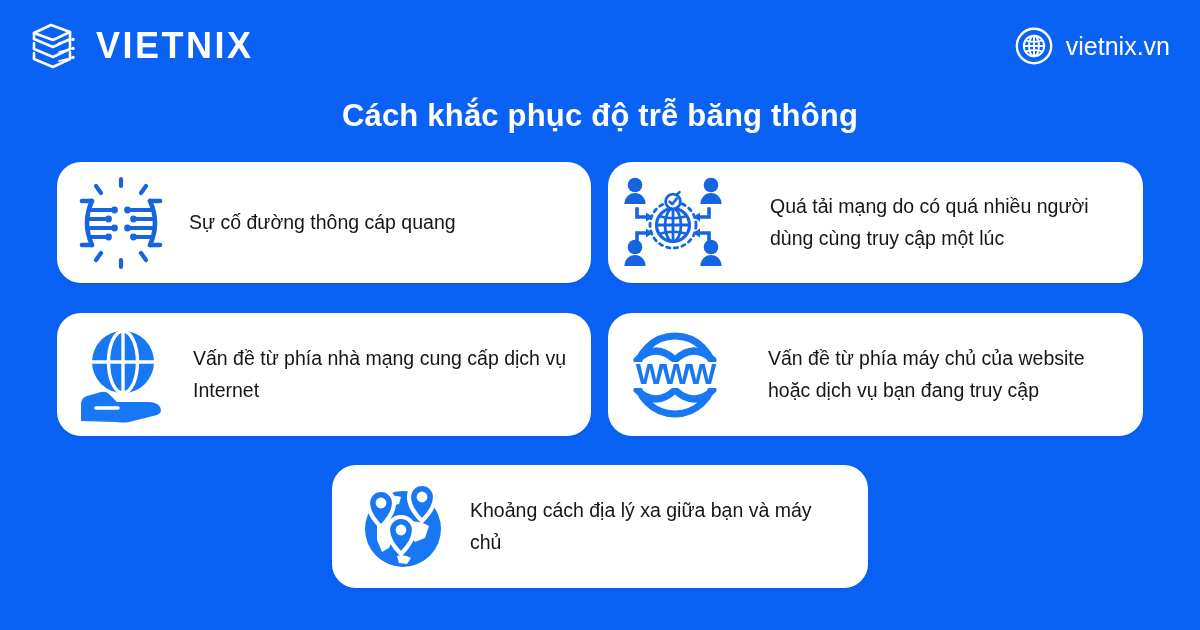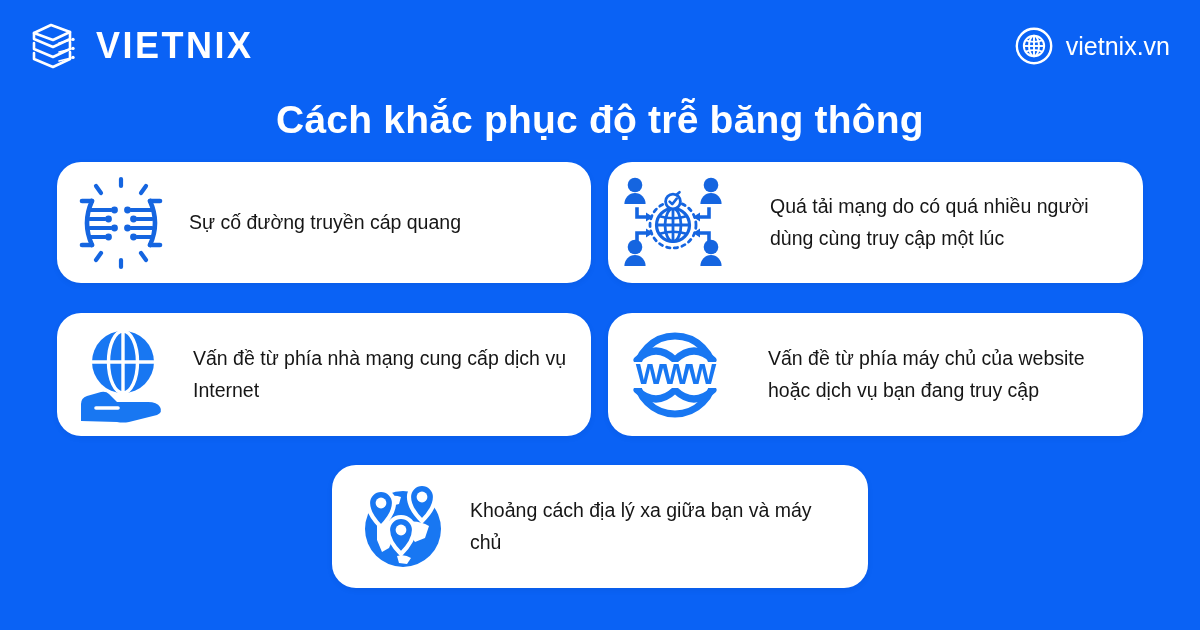--- a/index.html
+++ b/index.html
@@ -50,21 +50,21 @@
     line-height:1;
   }
 
   
   .title {
     position:absolute;
     top:98px; left:0;
     width:1200px;
     text-align:center;
     color:#ffffff;
-    font-size:39px;
+    font-size:31px;
     font-weight:bold;
     letter-spacing:0.2px;
   }
 
   
   .card {
     position:absolute;
     background:#ffffff;
     border-radius:24px;
     display:flex;
@@ -197,21 +197,21 @@
       <g stroke="#1565e0" stroke-width="4.2" stroke-linecap="round">
         <path d="M55 4 L55 11"></path>
         <path d="M55 85 L55 92"></path>
         <path d="M30 11 L35 18"></path>
         <path d="M80 11 L75 18"></path>
         <path d="M30 85 L35 78"></path>
         <path d="M80 85 L75 78"></path>
       </g>
     </svg>
   </div>
-  <div class="card-text">Sự cố đường truyền cáp quang</div>
+  <div class="card-text">Sự cố đường thông cáp quang</div>
 </div>
 
 <div class="card" id="card-2">
   <div class="card-icon">
     <svg viewBox="0 0 104 100" width="104" height="100" aria-hidden="true">
       <g fill="#1565e0">
 
         <circle cx="14" cy="12" r="7.3"></circle>
         <path d="M3.4 31 a10.6 11 0 0 1 21.2 0 Z"></path>
         <circle cx="90" cy="12" r="7.3"></circle>

